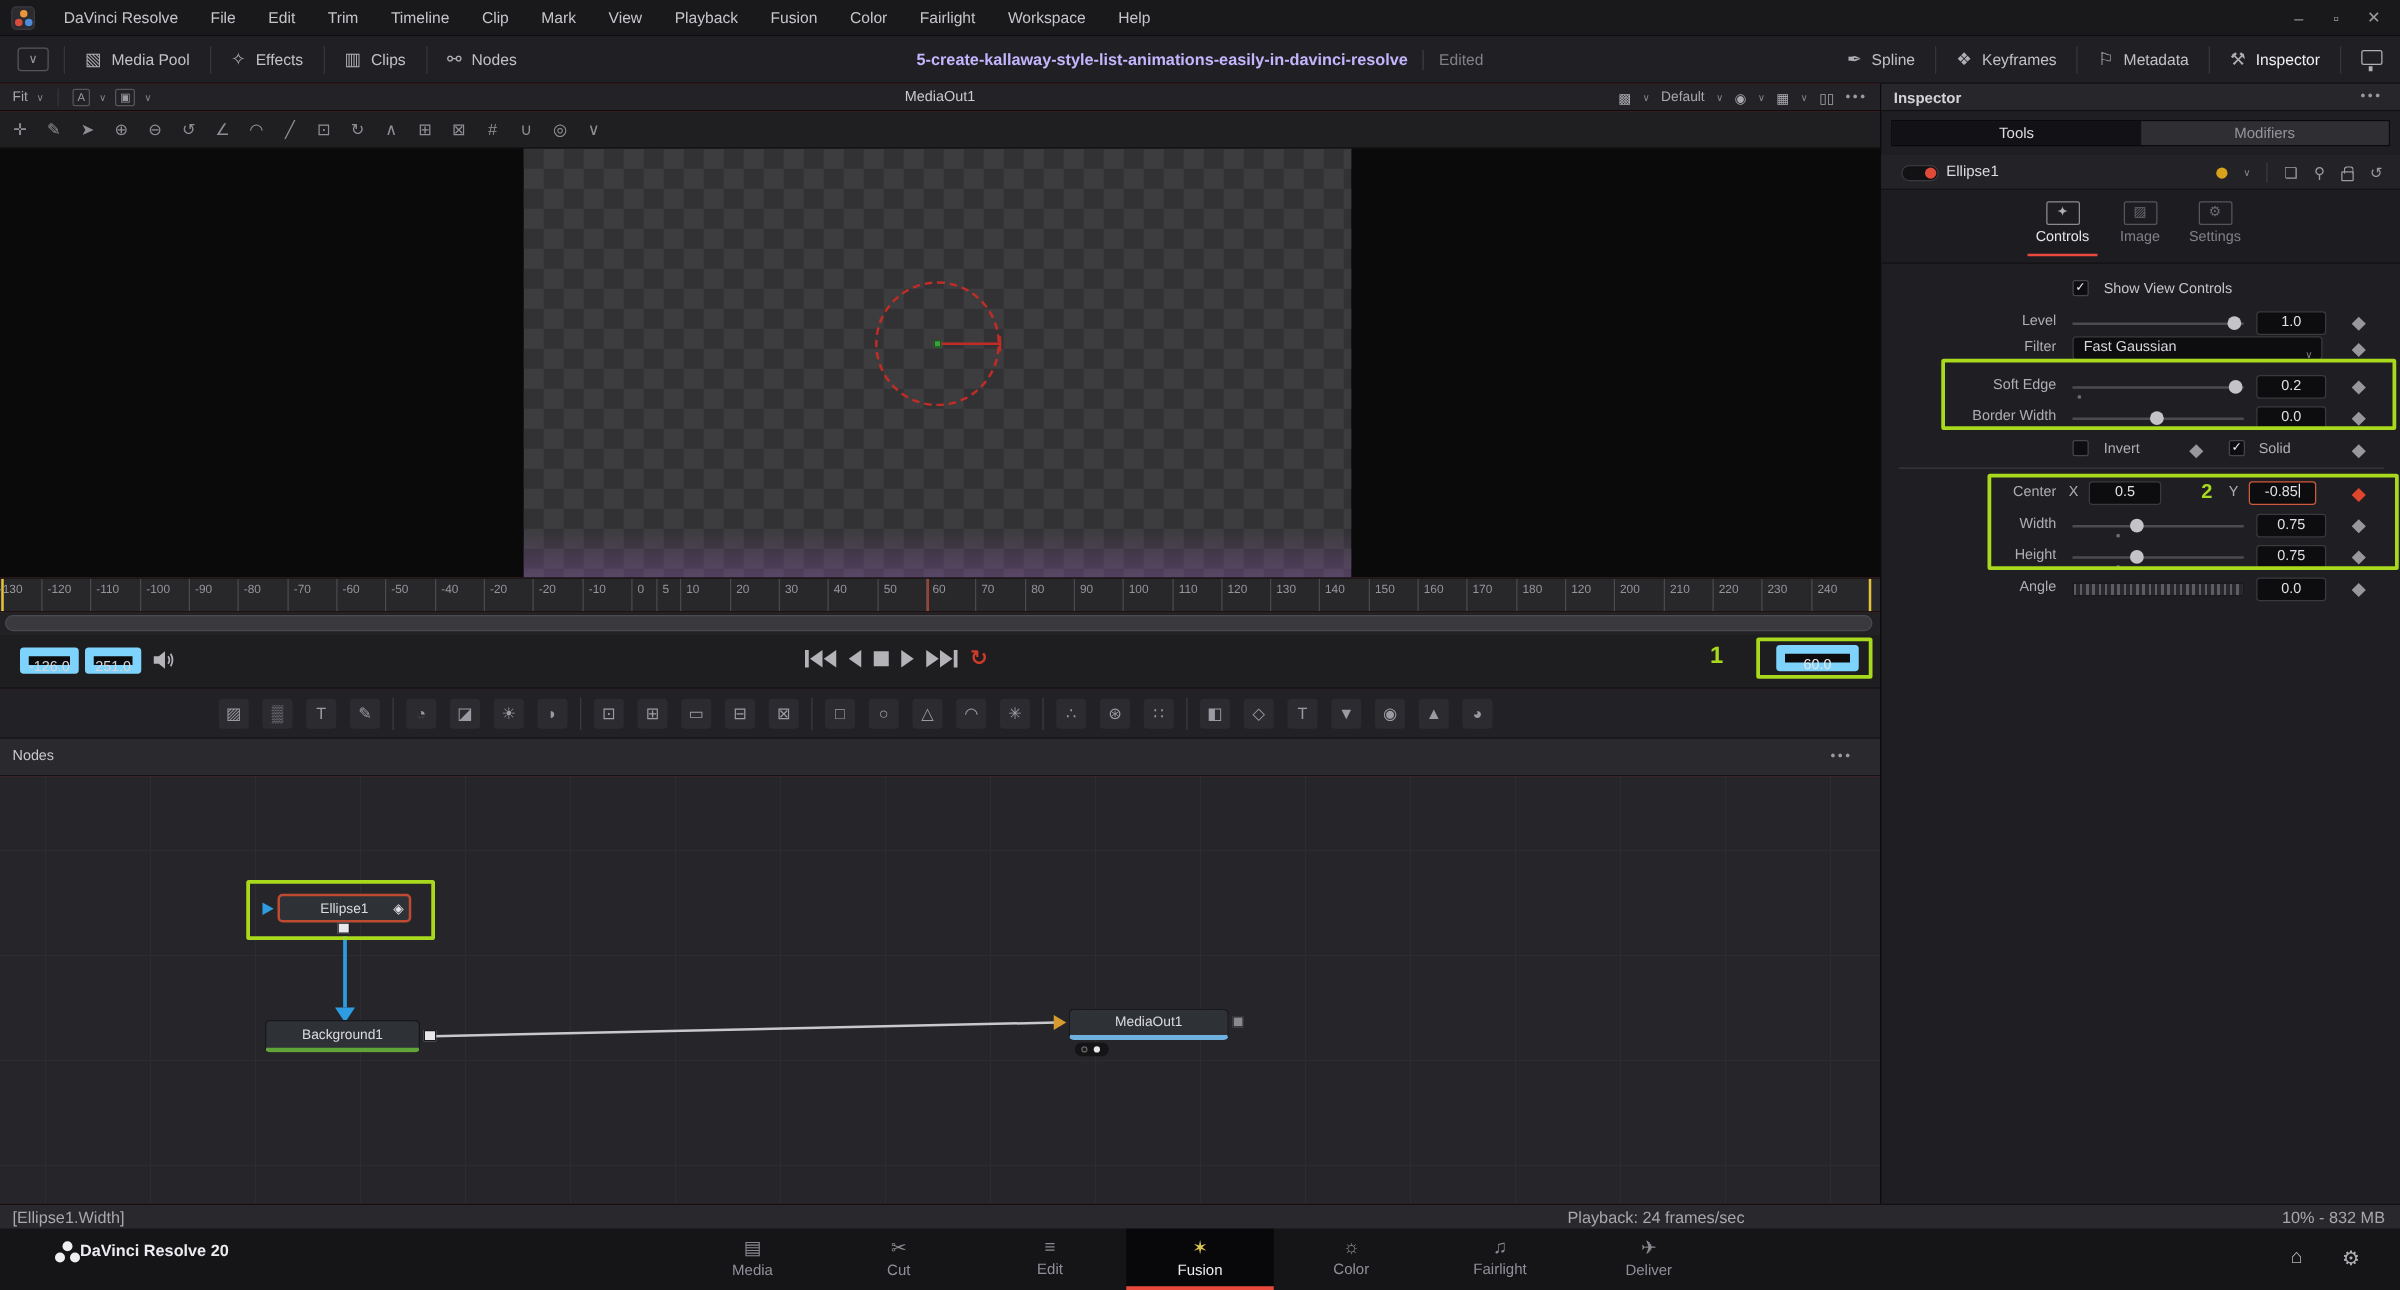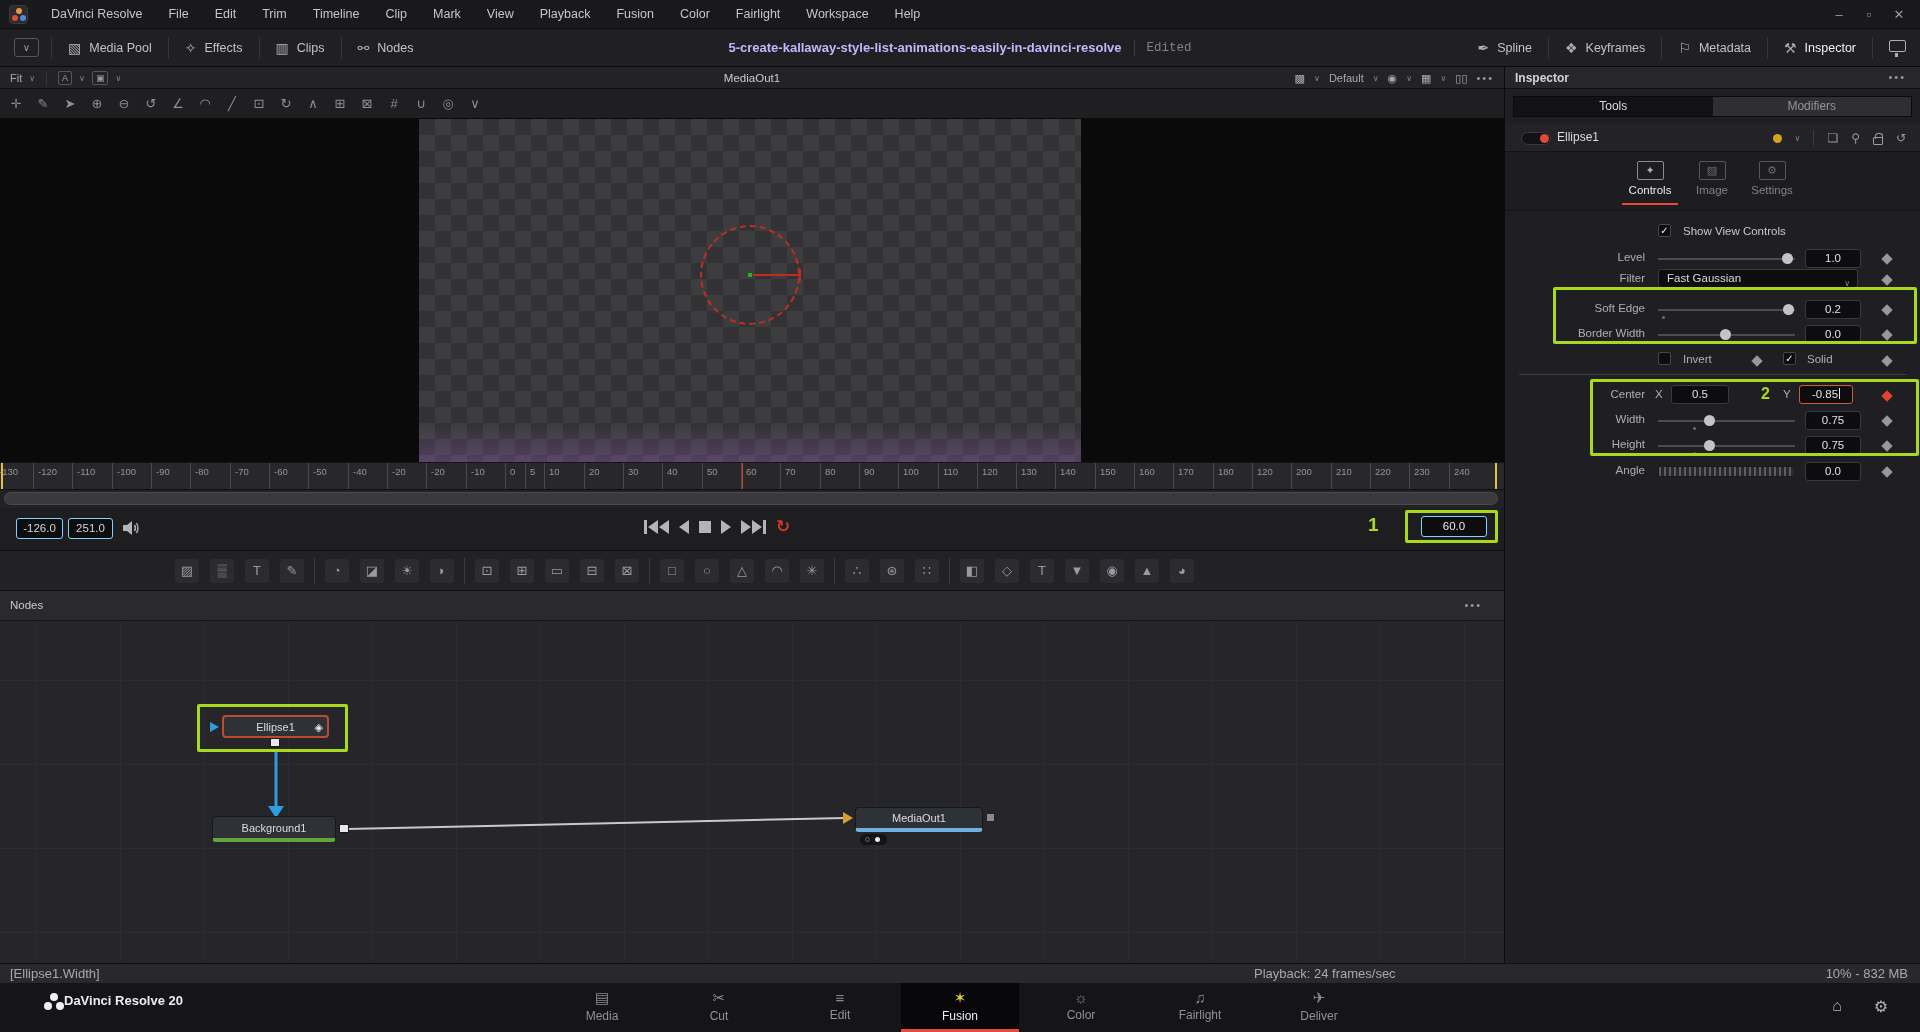--- a/index.html
+++ b/index.html
@@ -22,21 +22,21 @@
   
   .toolbar { position:absolute; left:0; top:29px; width:1920px; height:38px; background:#202024; border-bottom:1px solid #0c0c0e; }
   .tb-left { position:absolute; left:0; top:0; height:100%; display:flex; align-items:center; }
   .chev-box { width:25px; height:19px; margin-left:14px; border:1px solid #55555a; border-radius:3px; text-align:center; line-height:17px; color:#9a9a9e; font-size:10px; }
   .tb-div { width:1px; height:22px; background:#35353a; margin:0 12px; }
   .tb-btn { display:flex; align-items:center; gap:8px; color:#c2c2c6; font-size:12.5px; padding:0 4px; }
   .tb-btn .ticon { font-size:14px; color:#aeaeb4; }
   .tb-center { position:absolute; left:0; right:0; top:0; height:100%; display:flex; align-items:center; justify-content:center; gap:12px; pointer-events:none; }
   .proj-title { font-size:13px; font-weight:bold; color:#c4b5fd; }
   .proj-sep { width:1px; height:16px; background:#3c3c42; }
-  .proj-status { font-size:12.5px; color:#808086;font-family:Liberation Mono, monospace; }
+  .proj-status { font-size:12.5px; color:#808086; }
   .tb-right { position:absolute; right:0; top:0; height:100%; display:flex; align-items:center; }
   .tb-right .tb-btn.active { color:#f0f0f4; }
   .monitor-ic { width:17px; height:12px; border:1.5px solid #aeaeb4; border-radius:2px; position:relative; margin:0 14px 4px 4px; }
   .monitor-ic:after { content:""; position:absolute; left:5px; top:12px; width:3px; height:4px; background:#aeaeb4; }
 
   
   .leftcol { position:absolute; left:0; top:67px; width:1504px; height:896px; background:#b91c1c; }
 
   .viewer-header { position:absolute; left:0; top:0; width:1504px; height:22px; background:#232327; border-bottom:1px solid #0d0d0f; font-size:11px; color:#a8a8ae; }
   .vh-left { position:absolute; left:10px; top:0; height:22px; display:flex; align-items:center; gap:7px; }
@@ -65,21 +65,21 @@
   .ruler { position:absolute; left:0; top:395px; width:1504px; height:28px; background:#28282b; border-top:1px solid #141416; border-bottom:1px solid #101012; overflow:hidden; }
   .tick { position:absolute; top:0; height:100%; border-left:1px solid #4a4a4e; padding:3px 0 0 4px; font-size:9.5px; color:#94949a; }
   .range-marker { position:absolute; top:0; width:2px; height:100%; background:#e6c23c; }
   .playhead { position:absolute; top:0; width:2px; height:100%; background:#d2462e; }
 
   .scrollstrip { position:absolute; left:0; top:423px; width:1504px; height:18px; background:#222225; }
   .scrollbar { position:absolute; left:4px; right:6px; top:2px; height:13px; background:#3a3a3e; border:1px solid #4a4a4f; border-radius:7px; }
 
   
   .transport { position:absolute; left:0; top:441px; width:1504px; height:43px; background:#1e1e21; border-bottom:1px solid #0e0e10; }
-  .numbox { position:absolute; height:21px; background:#0d0d0f; border:1px solid #7dd3fc; border-radius:3px; color:#d4d4d8; font-size:11.5px; text-align:center; line-height:19px; }
+  .numbox { position:absolute; height:21px; background:#0d0d0f; border:7px solid #7dd3fc; border-radius:3px; color:#d4d4d8; font-size:11.5px; text-align:center; line-height:19px; }
   .speaker { position:absolute; left:122px; top:11px; }
   .tbuttons { position:absolute; left:644px; top:9px; display:flex; align-items:center; gap:10px; }
   .tri-l { width:0; height:0; border-top:7px solid transparent; border-bottom:7px solid transparent; border-right:10px solid #b4b4b8; }
   .tri-r { width:0; height:0; border-top:7px solid transparent; border-bottom:7px solid transparent; border-left:10px solid #b4b4b8; }
   .bar-v { width:3px; height:14px; background:#b4b4b8; }
   .tbtn { display:flex; align-items:center; gap:1px; }
   .stop-sq { width:12px; height:12px; background:#b4b4b8; }
   .loop { color:#cf3a2a; font-size:17px; font-weight:bold; line-height:20px; }
   .callout-num { position:absolute; color:#a9d91c; font-weight:bold; font-size:19px; }
   .greenbox { position:absolute; border:3px solid #a9d91c; border-radius:2px; pointer-events:none; z-index:6; }

